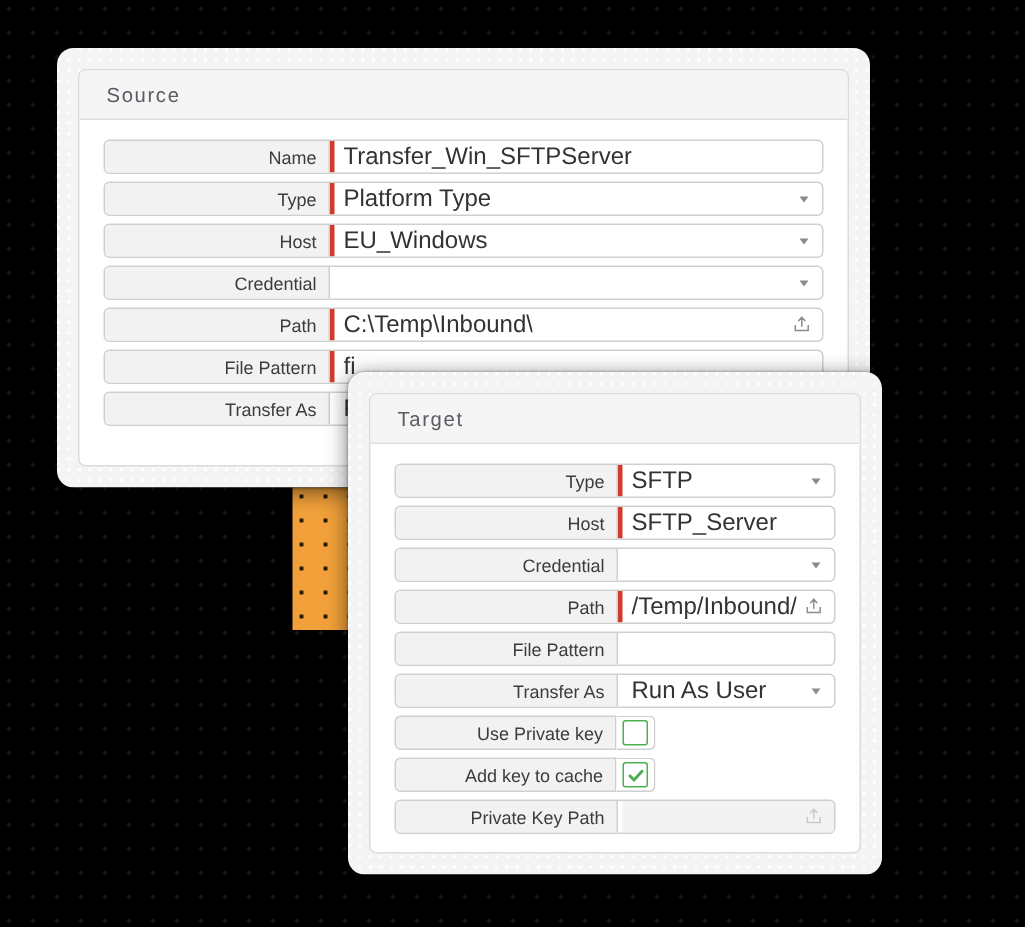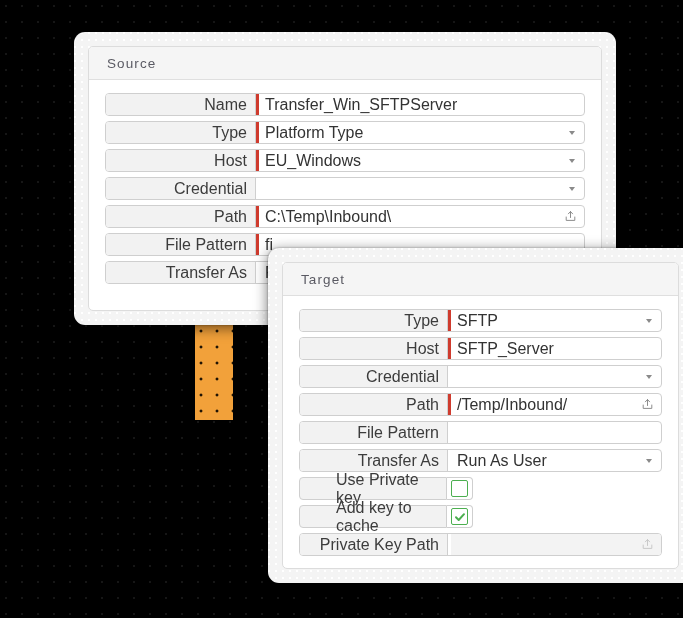--- a/index.html
+++ b/index.html
@@ -41,33 +41,32 @@
 
   
   .card {
     position: absolute;
     background: #f4f4f4;
     background-image:
       radial-gradient(circle at 1px 1px, #ffffff 0.9px, transparent 1.2px);
     background-size: 7px 7px;
     border-radius: 11px;
     box-shadow: 0 3px 14px rgba(0,0,0,0.55), 0 0 2px rgba(0,0,0,0.4);
-    margin-left: 36px;
   }
   #source-card {
     left: 38px;
     top: 32px;
     width: 542px;
     height: 293px;
     z-index: 2;
   }
   #target-card {
     left: 232px;
     top: 248px;
-    width: 425px;
+    width: 356px;
     height: 335px;
     z-index: 4;
   }
 
   .panel {
     position: absolute;
     left: 14px;
     top: 14px;
     right: 14px;
     bottom: 14px;
@@ -113,21 +112,21 @@
   }
   .field .lbl {
     flex: 0 0 auto;
     background: #f2f2f2;
     border-right: 1px solid #cfcfcf;
     display: flex;
     align-items: center;
     justify-content: flex-end;
     padding-right: 8px;
     box-sizing: border-box;
-    font-size: 16px;
+    font-size: 12px;
     color: #3c3c3c;
   }
   .field.ctrl-only .lbl {
     border: 1px solid #cfcfcf;
     border-radius: 4px 0 0 4px;
     background: #f2f2f2;
     padding-left: 36px;
   }
   .req-bar {
     flex: 0 0 3px;

